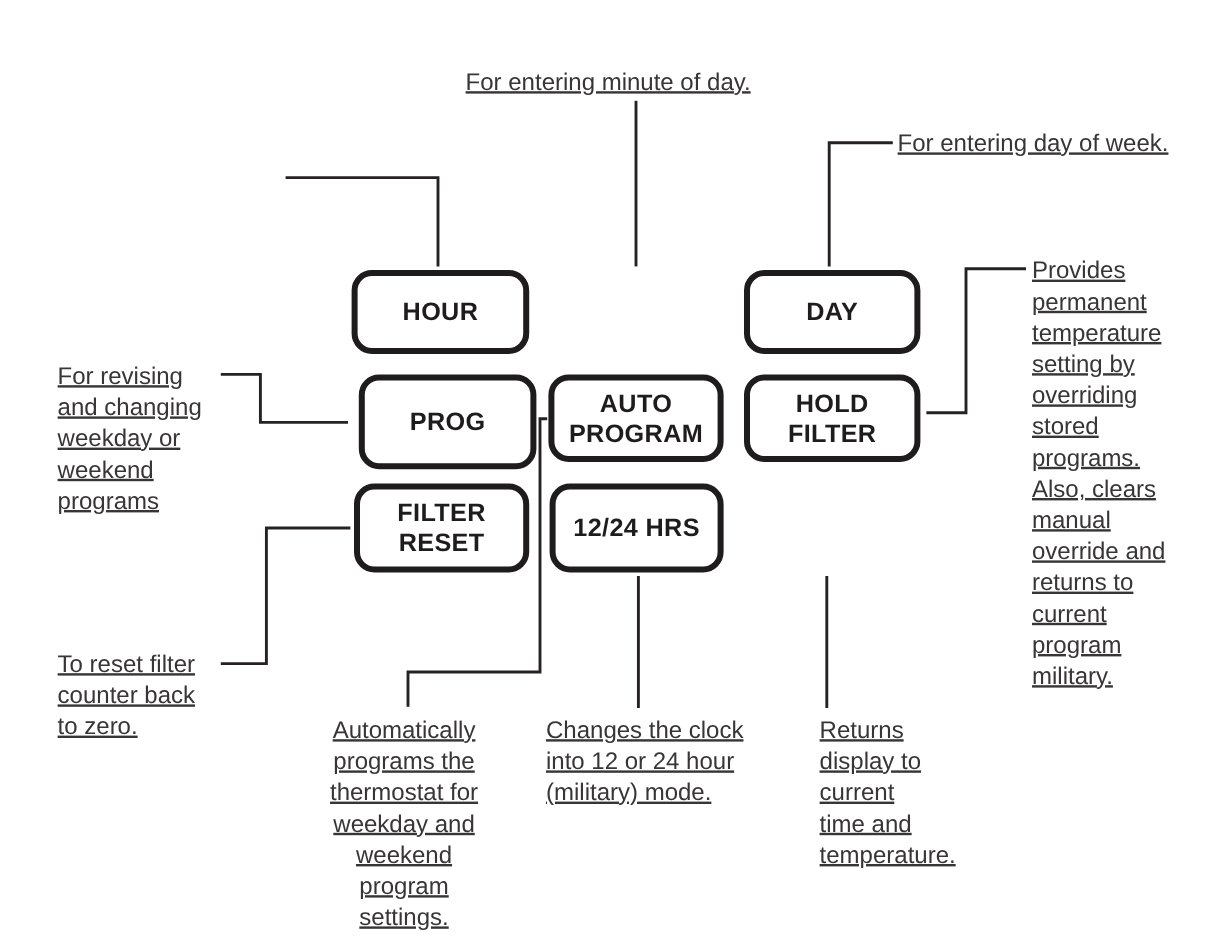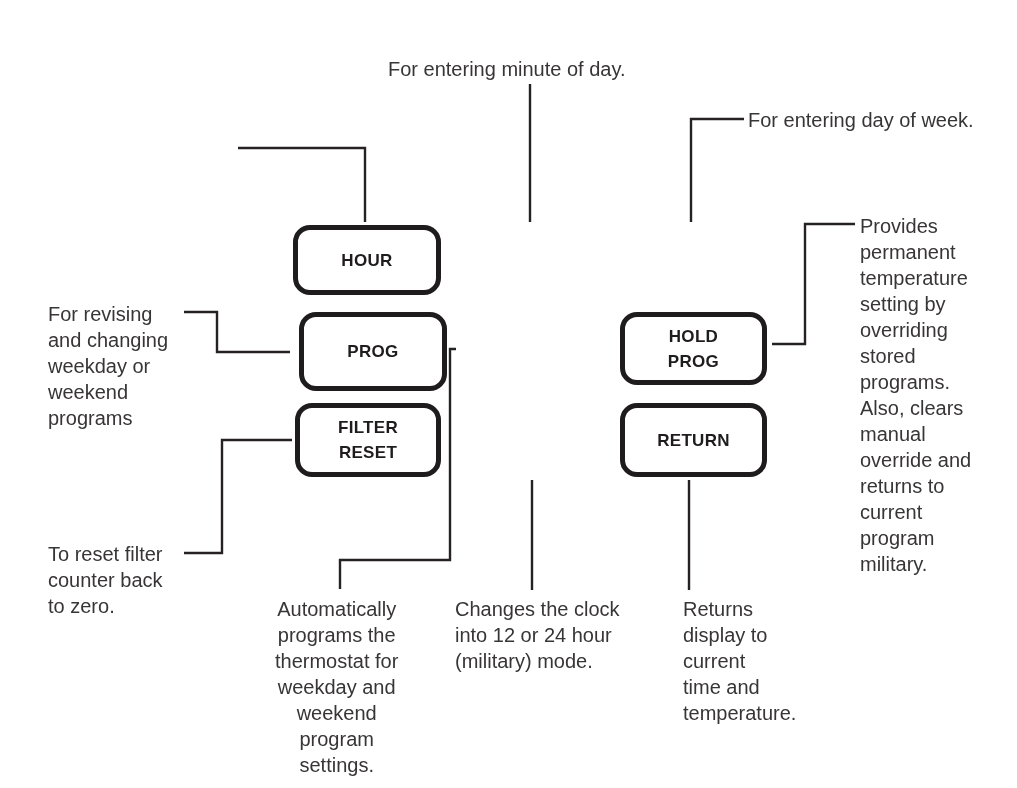--- a/index.html
+++ b/index.html
@@ -28,21 +28,21 @@
   .btn {
     position: absolute;
     background: #ffffff;
     border: 5px solid #1f1c1d;
     border-radius: 17px;
     display: flex;
     align-items: center;
     justify-content: center;
     text-align: center;
     font-weight: bold;
-    font-size: 17px;
+    font-size: 21px;
     line-height: 25px;
     letter-spacing: 0.3px;
     color: #1f1c1d;
     white-space: pre-line;
   }
   #btn-hour   { left: 293px; top: 225px; width: 148px; height: 70px; }
   #btn-min    { left: 458px; top: 225px; width: 145px; height: 70px; }
   #btn-day    { left: 620px; top: 225px; width: 147px; height: 70px; }
   #btn-prog   { left: 299px; top: 312px; width: 148px; height: 79px; }
   #btn-auto   { left: 457px; top: 312px; width: 146px; height: 73px; }
@@ -50,20 +50,21 @@
   #btn-filter { left: 295px; top: 403px; width: 146px; height: 74px; }
   #btn-hrs    { left: 458px; top: 403px; width: 145px; height: 74px; }
   #btn-return { left: 620px; top: 403px; width: 147px; height: 74px; }
 
   .note {
     position: absolute;
     font-size: 20px;
     line-height: 26px;
     color: #383536;
     white-space: pre-line;
+    text-decoration: underline;
   }
   #note-minute { left: 388px; top: 56px;  }
   #note-hour   { left: 48px;  top: 138px; }
   #note-day    { left: 748px; top: 107px; }
   #note-prog   { left: 48px;  top: 301px; }
   #note-filter { left: 48px;  top: 541px; }
   #note-auto   { left: 275px; top: 596px; text-align: center; }
   #note-hrs    { left: 455px; top: 596px; }
   #note-return { left: 683px; top: 596px; }
   #note-hold   { left: 860px; top: 213px; }
@@ -79,26 +80,29 @@
     <polyline points="744,119 691,119 691,222"></polyline>
     <polyline points="184,312 217,312 217,352 290,352"></polyline>
     <polyline points="772,344 805,344 805,224 855,224"></polyline>
     <polyline points="184,553 222,553 222,440 292,440"></polyline>
     <polyline points="456,349 450,349 450,560 340,560 340,589"></polyline>
     <polyline points="532,480 532,590"></polyline>
     <polyline points="689,480 689,590"></polyline>
   </svg>
 
   <div class="btn" id="btn-hour">HOUR</div>
+  <div class="btn" id="btn-day">DAY</div>
   <div class="btn" id="btn-prog">PROG</div>
+  <div class="btn" id="btn-auto">AUTO
+PROGRAM</div>
   <div class="btn" id="btn-hold">HOLD
-PROG</div>
+FILTER</div>
   <div class="btn" id="btn-filter">FILTER
 RESET</div>
-  <div class="btn" id="btn-return">RETURN</div>
+  <div class="btn" id="btn-hrs">12/24 HRS</div>
 
   <div class="note" id="note-minute">For entering minute of day.</div>
   <div class="note" id="note-day">For entering day of week.</div>
   <div class="note" id="note-prog">For revising
 and changing
 weekday or
 weekend
 programs</div>
   <div class="note" id="note-filter">To reset filter
 counter back

